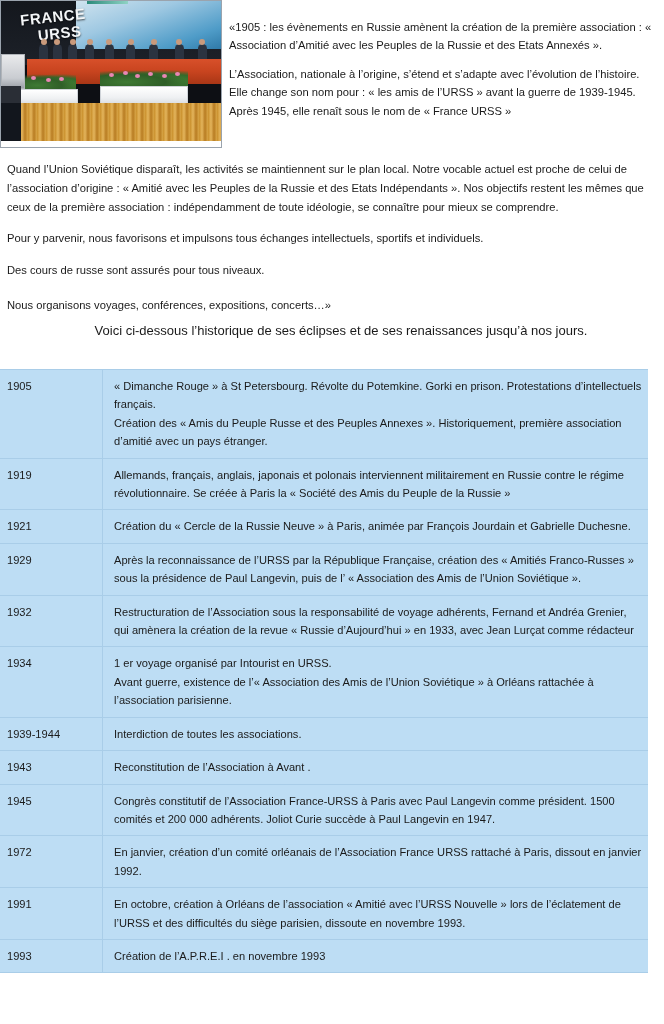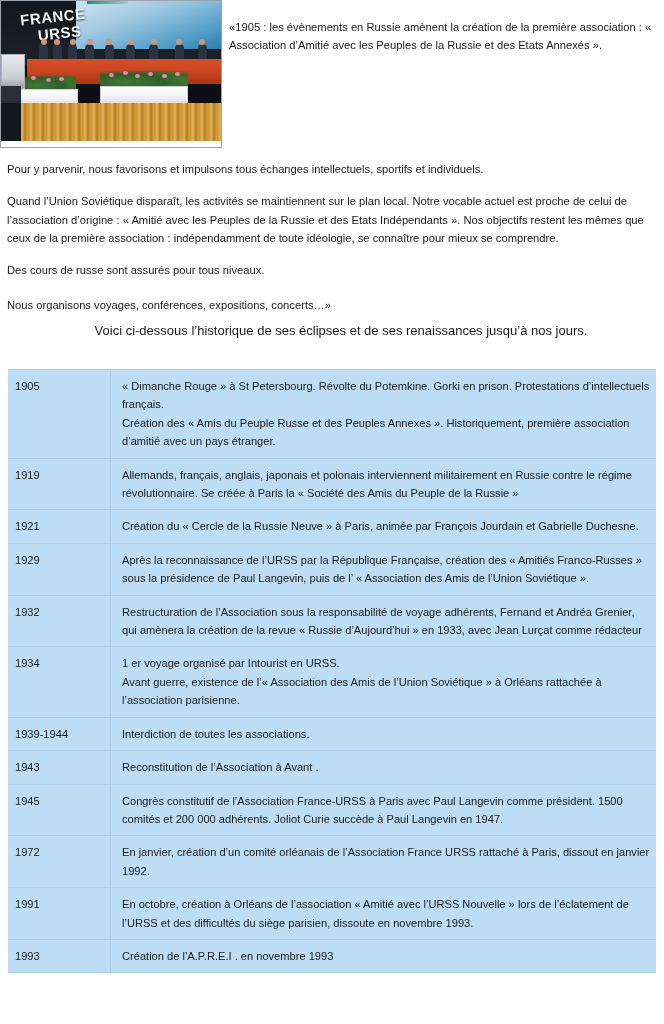--- a/index.html
+++ b/index.html
@@ -186,21 +186,21 @@
     text-align: center;
     font-weight: 400;
     font-size: 13px;
     line-height: 1.5;
     padding-left: 18px;
   }
 
   
   .timeline {
     position: absolute;
-    left: 8px;
+    left: 0;
     top: 369px;
     width: 648px;
     border-collapse: collapse;
     background: #bdddf4;
     table-layout: fixed;
   }
   .timeline tr {
     background: #bdddf4;
   }
   .timeline td {
@@ -278,27 +278,28 @@
         <div class="ph-curtain"></div>
         <div class="ph-left-dark"></div>
         <div class="ph-podium"></div>
         <div class="ph-box"></div>
         <div class="ph-bottom"></div>
       </div>
     </div>
 
     <div class="intro">
       <p>«1905 : les évènements en Russie amènent la création de la première association : « Association d’Amitié avec les Peuples de la Russie et des Etats Annexés ».</p>
+      <p>L’Association, nationale à l’origine, s’étend et s’adapte avec l’évolution de l’histoire. Elle change son nom pour : « les amis de l’URSS » avant la guerre de 1939-1945. Après 1945, elle renaît sous le nom de « France URSS »</p>
     </div>
 
   </div>
 
   <div class="body-text">
+    <p>Quand l’Union Soviétique disparaît, les activités se maintiennent sur le plan local. Notre vocable actuel est proche de celui de l’association d’origine : « Amitié avec les Peuples de la Russie et des Etats Indépendants ». Nos objectifs restent les mêmes que ceux de la première association : indépendamment de toute idéologie, se connaître pour mieux se comprendre.</p>
     <p>Pour y parvenir, nous favorisons et impulsons tous échanges intellectuels, sportifs et individuels.</p>
-    <p>Quand l’Union Soviétique disparaît, les activités se maintiennent sur le plan local. Notre vocable actuel est proche de celui de l’association d’origine : « Amitié avec les Peuples de la Russie et des Etats Indépendants ». Nos objectifs restent les mêmes que ceux de la première association : indépendamment de toute idéologie, se connaître pour mieux se comprendre.</p>
     <p class="tight">Des cours de russe sont assurés pour tous niveaux.</p>
     <p class="tight2">Nous organisons voyages, conférences, expositions, concerts…»</p>
     <p class="lead-heading">Voici ci-dessous l’historique de ses éclipses et de ses renaissances jusqu’à nos jours.</p>
   </div>
 
   <table class="timeline">
     <tbody>
 
       <tr>
         <td class="year">1905</td>

